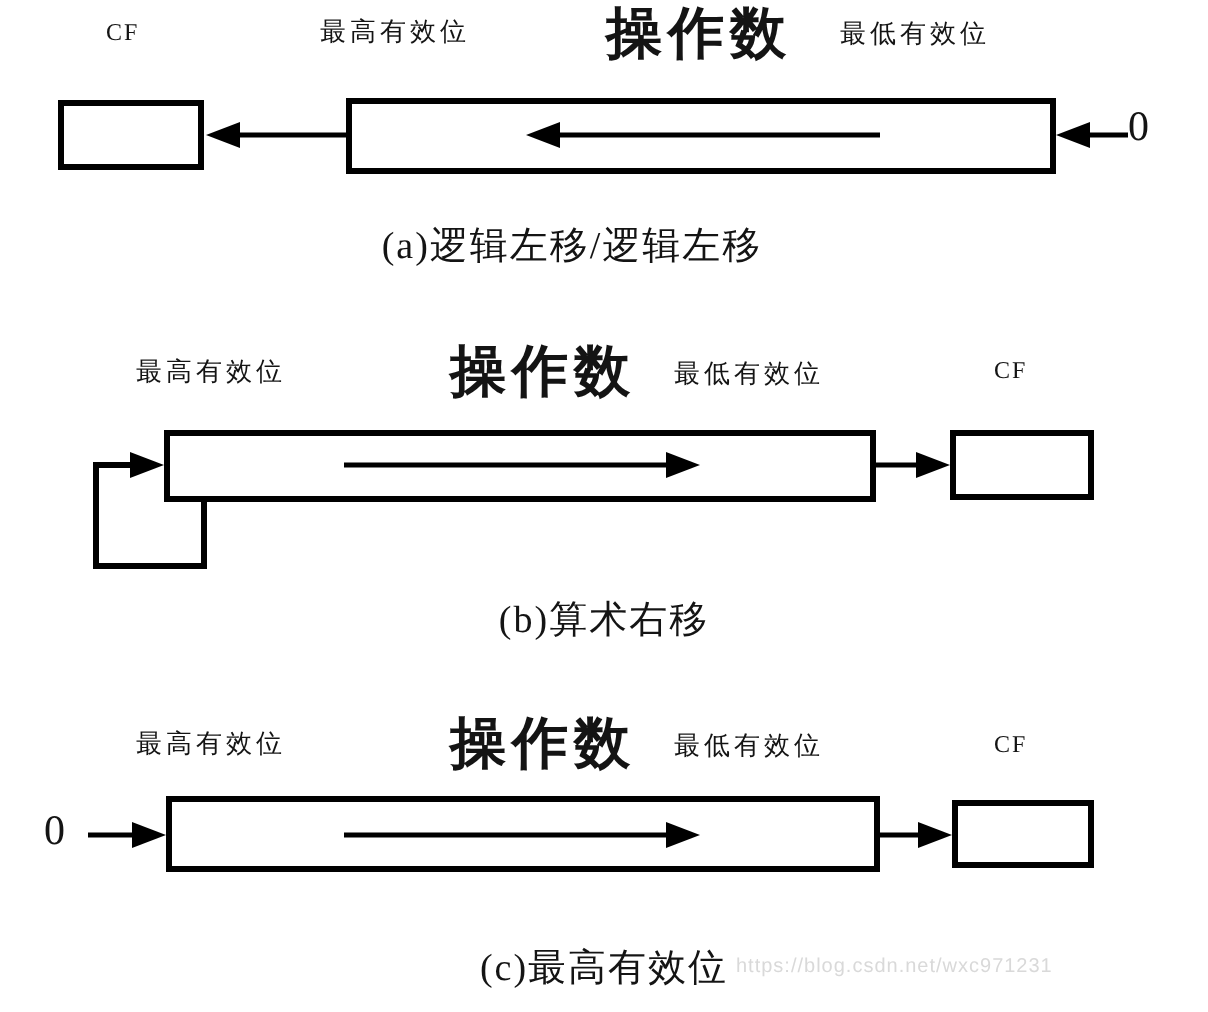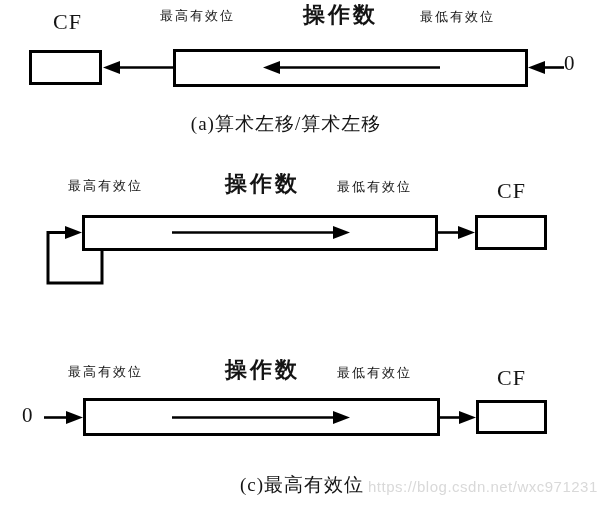--- a/index.html
+++ b/index.html
@@ -17,28 +17,28 @@
     overflow: hidden;
   }
   .abs { position: absolute; }
   .lbl {
     font-size: 13px;
     letter-spacing: 2px;
     white-space: nowrap;
     line-height: 1.1;
   }
   .lbl-bold {
-    font-size: 22px;
+    font-size: 28px;
     font-weight: bold;
     letter-spacing: 3px;
     white-space: nowrap;
     line-height: 1.0;
   }
   .cf-lbl {
-    font-size: 22px;
+    font-size: 12px;
     letter-spacing: 1px;
     line-height: 1.1;
   }
   .zero-lbl {
     font-size: 21px;
     line-height: 1.0;
   }
   .caption {
     font-size: 19px;
     letter-spacing: 1px;
@@ -53,51 +53,52 @@
   }
   #arrow-layer {
     position: absolute;
     left: 0; top: 0;
     width: 604px;
     height: 506px;
     pointer-events: none;
   }
   .watermark {
     font-family: "Liberation Sans", "DejaVu Sans", sans-serif;
-    font-size: 15px;
+    font-size: 10px;
     color: #d9d9d9;
     letter-spacing: 0.5px;
     white-space: nowrap;
   }
 </style>
 </head>
 <body>
 
 <div id="stage">
 
   <div class="abs cf-lbl" style="left:53px; top:10px;">CF</div>
   <div class="abs lbl" style="left:160px; top:9px;">最高有效位</div>
   <div class="abs lbl-bold" style="left:303px; top:4px;">操作数</div>
   <div class="abs lbl" style="left:420px; top:10px;">最低有效位</div>
 
   <div class="abs box" style="left:29px; top:50px; width:73px; height:35px;"></div>
   <div class="abs box" style="left:173px; top:49px; width:355px; height:38px;"></div>
 
   <div class="abs zero-lbl" style="left:564px; top:53px;">0</div>
 
-  <div class="abs caption" style="left:146px; top:114px; width:280px;">(a)算术左移/算术左移</div>
+  <div class="abs caption" style="left:146px; top:114px; width:280px;">(a)逻辑左移/逻辑左移</div>
 
   <div class="abs lbl" style="left:68px; top:179px;">最高有效位</div>
   <div class="abs lbl-bold" style="left:225px; top:173px;">操作数</div>
   <div class="abs lbl" style="left:337px; top:180px;">最低有效位</div>
   <div class="abs cf-lbl" style="left:497px; top:179px;">CF</div>
 
   <div class="abs box" style="left:82px; top:215px; width:356px; height:36px;"></div>
   <div class="abs box" style="left:475px; top:215px; width:72px; height:35px;"></div>
 
+  <div class="abs caption" style="left:192px; top:301px; width:220px;">(b)算术右移</div>
 
   <div class="abs lbl" style="left:68px; top:365px;">最高有效位</div>
   <div class="abs lbl-bold" style="left:225px; top:359px;">操作数</div>
   <div class="abs lbl" style="left:337px; top:366px;">最低有效位</div>
   <div class="abs cf-lbl" style="left:497px; top:366px;">CF</div>
 
   <div class="abs zero-lbl" style="left:22px; top:405px;">0</div>
 
   <div class="abs box" style="left:83px; top:398px; width:357px; height:38px;"></div>
   <div class="abs box" style="left:476px; top:400px; width:71px; height:34px;"></div>

